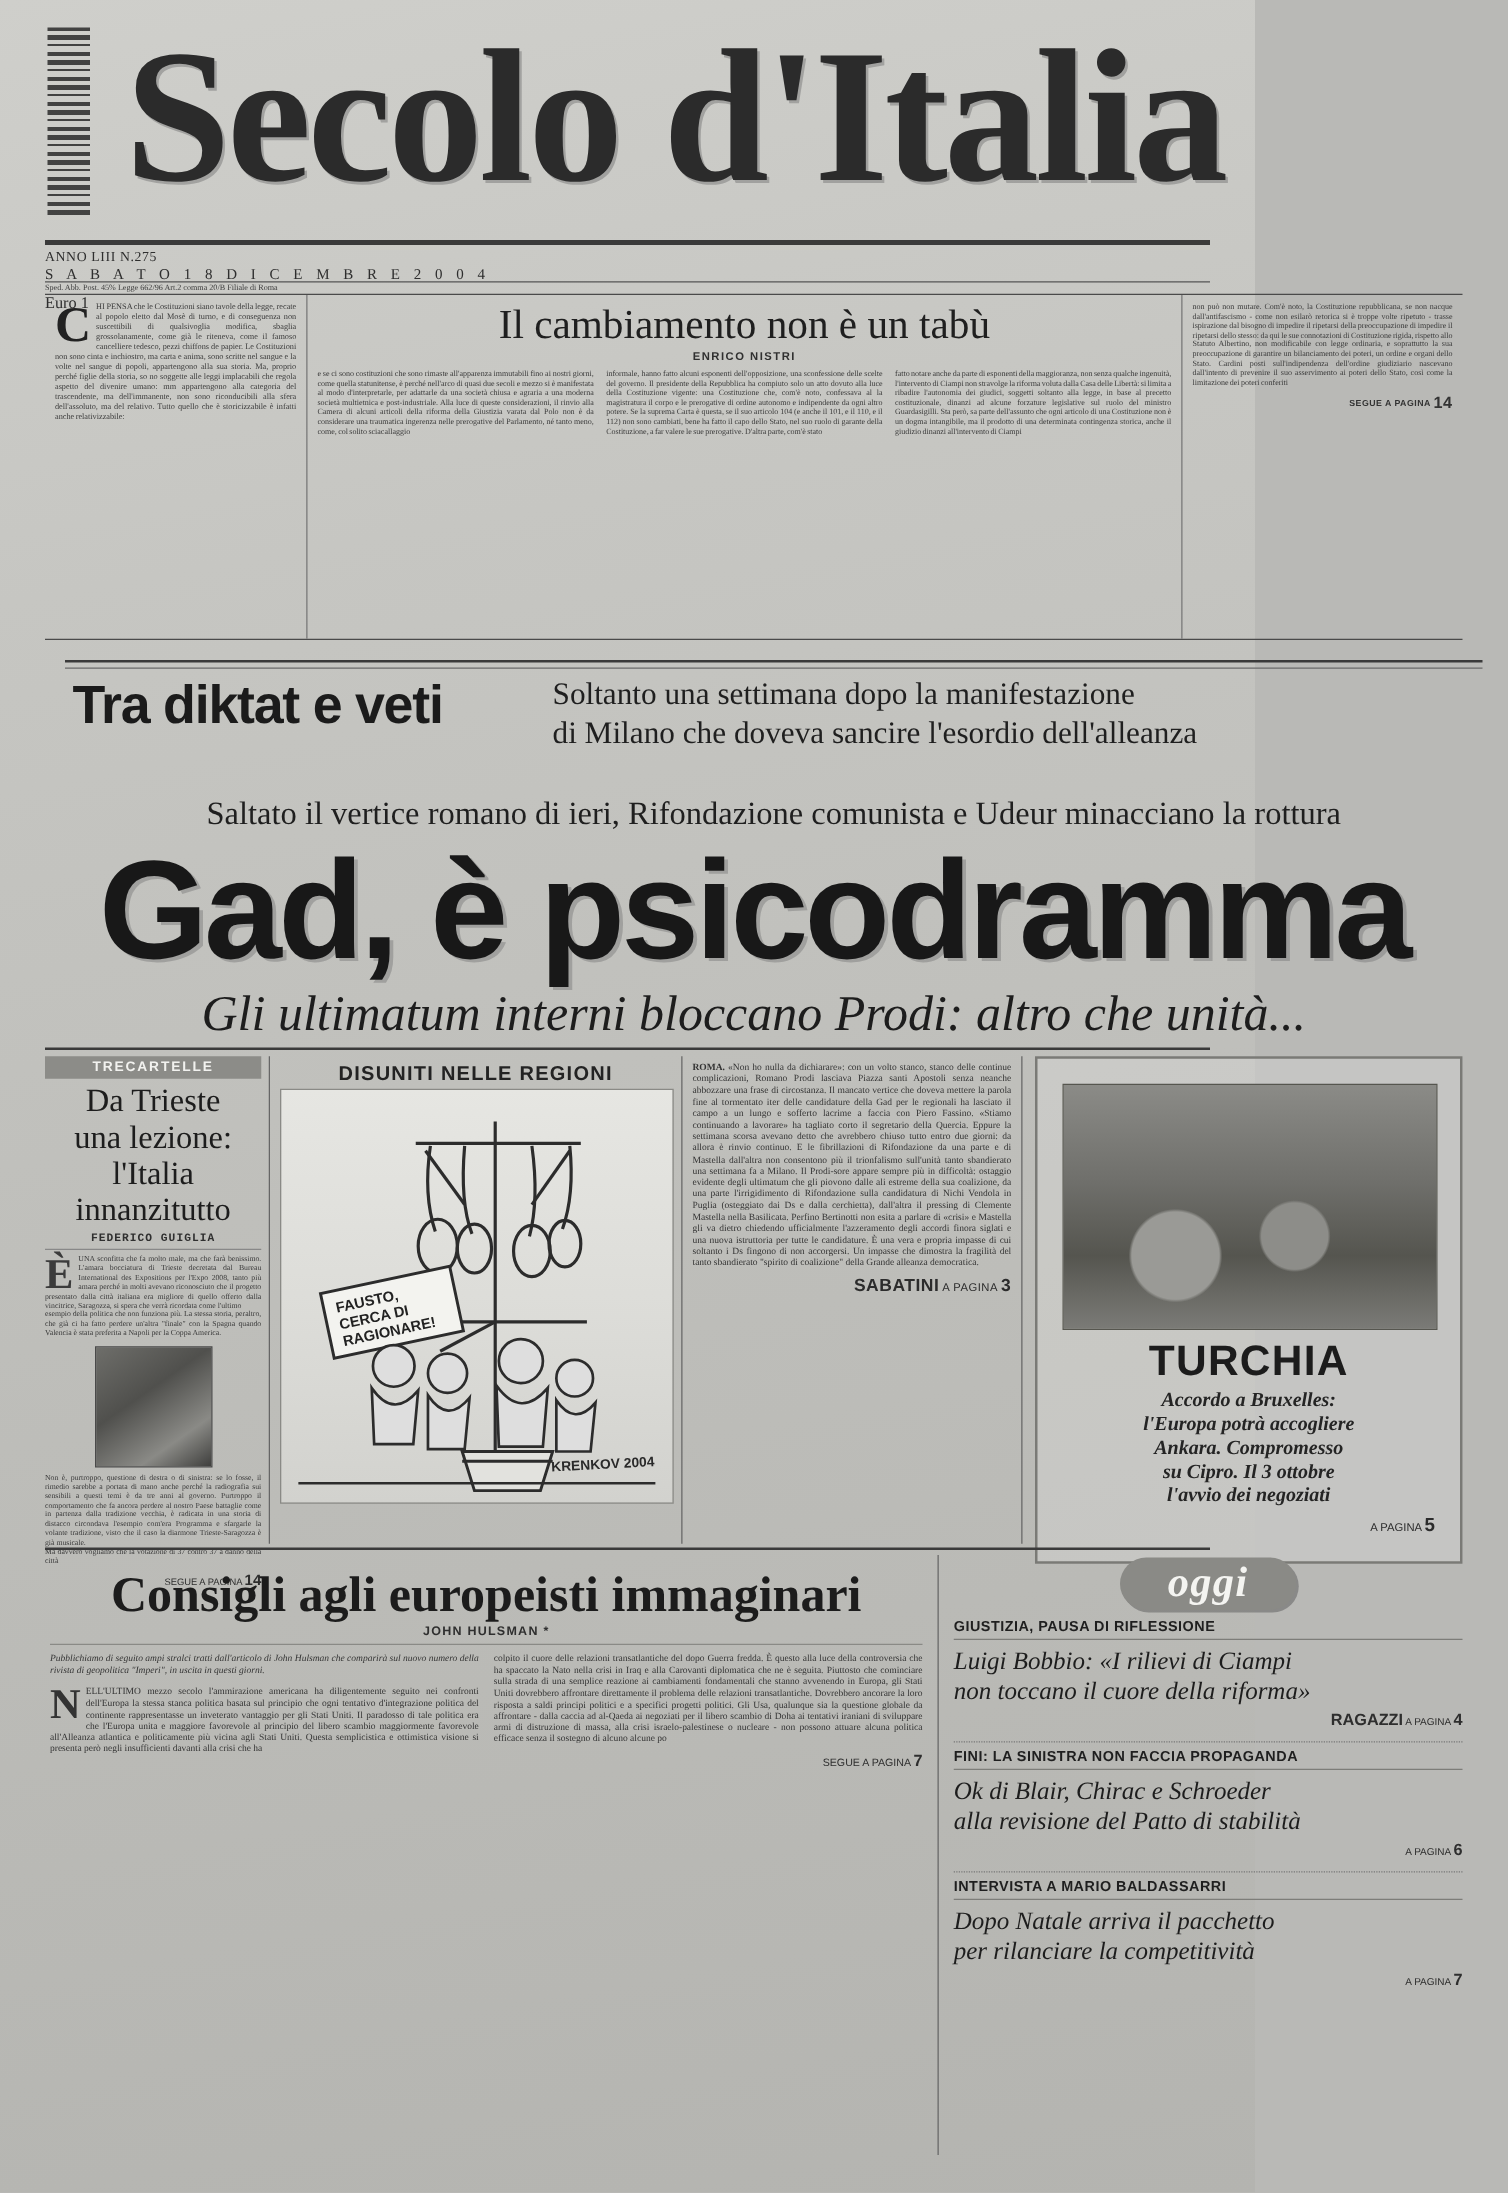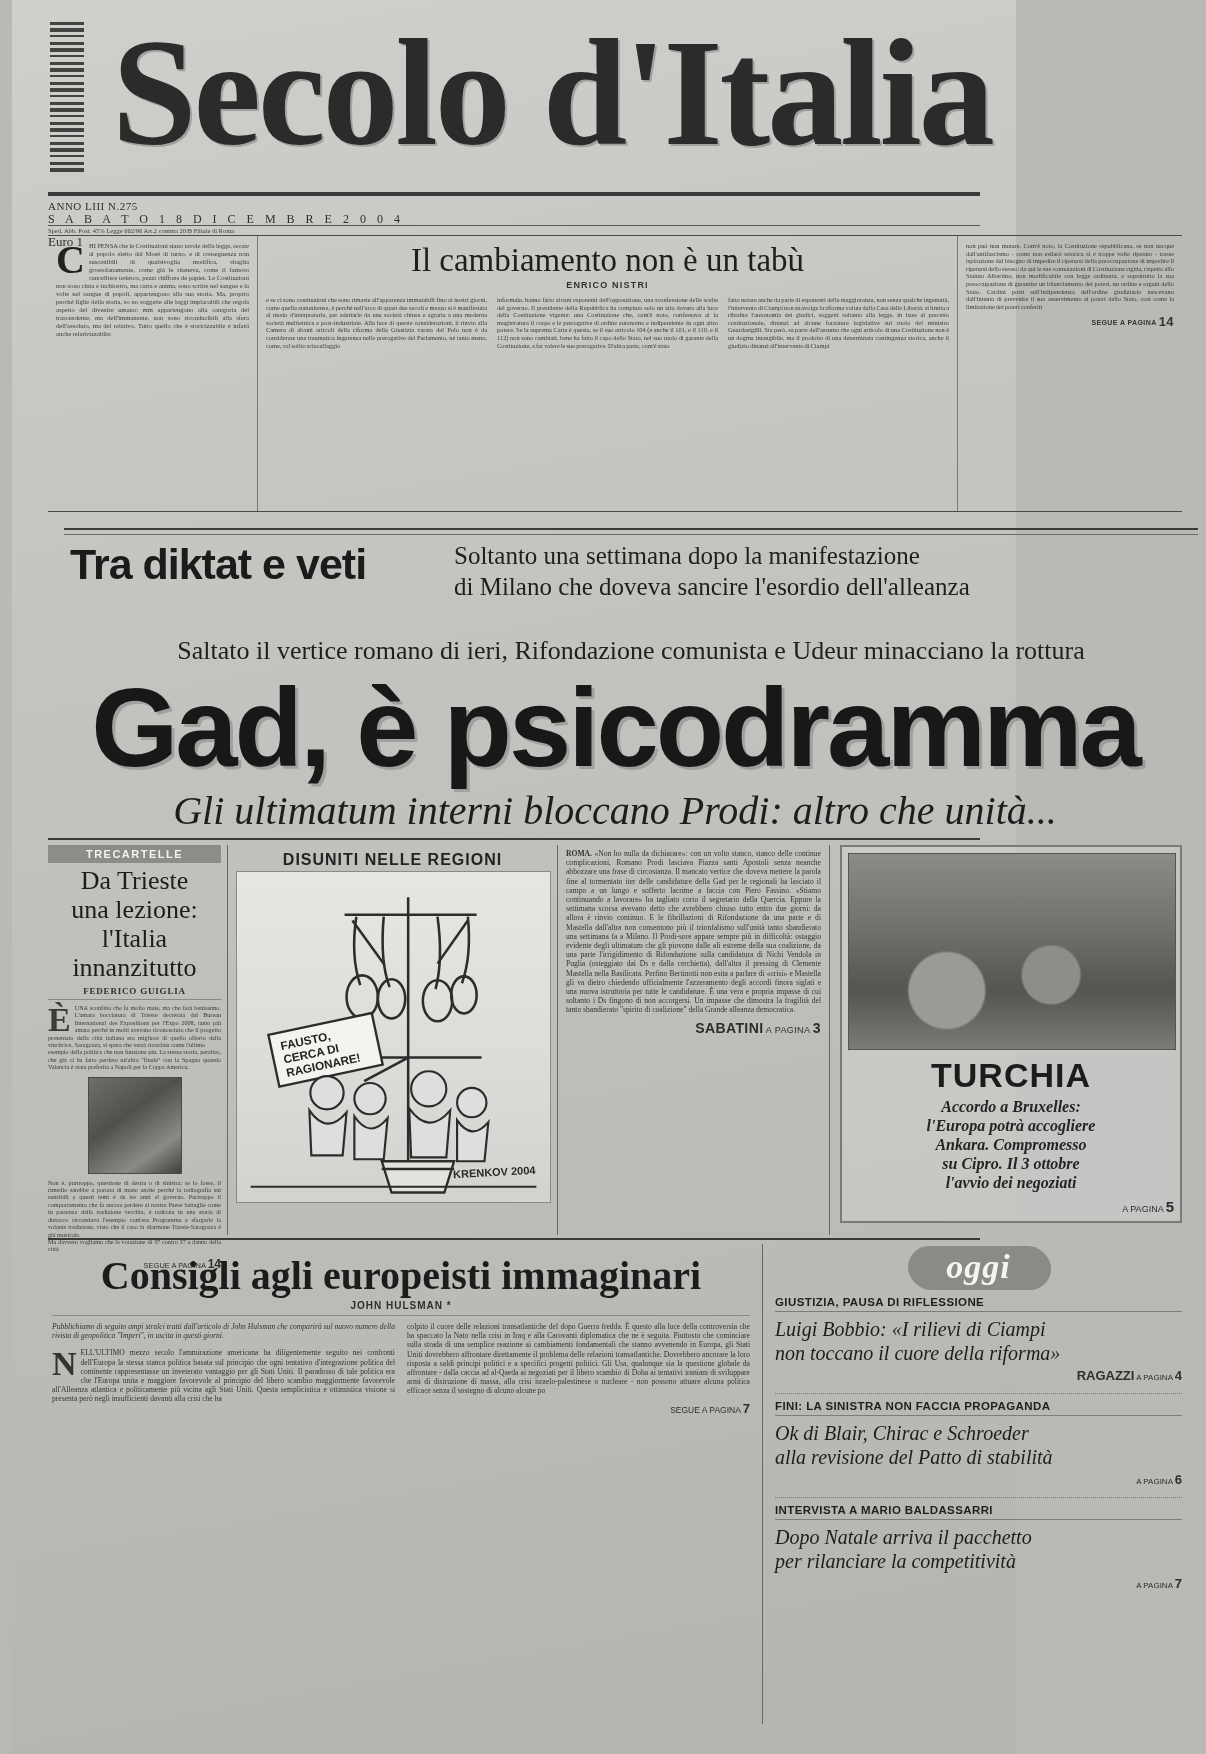--- a/index.html
+++ b/index.html
@@ -7,21 +7,20 @@
     width:1206px;height:1754px;
     background:#b9b9b6;
     font-family:"Liberation Serif", serif;
     color:#1a1a1a;
     overflow:hidden;
   }
   .page{
     position:relative;
     width:1004px;height:1754px;
     background:linear-gradient(170deg,#cfcfcb 0%,#c6c6c2 25%,#bdbdb9 60%,#b4b4b0 100%);
-    margin-left:12px;
   }
   
   .masthead{position:relative;height:190px;}
   .barcode{
     position:absolute;left:38px;top:22px;width:34px;height:150px;
     background:repeating-linear-gradient(180deg,#2a2a2a 0 3px,transparent 3px 6px,
                #2a2a2a 6px 10px,transparent 10px 13px,#2a2a2a 13px 15px,transparent 15px 20px);
     opacity:.85;
   }
   .nameplate{
@@ -125,21 +124,21 @@
   .badge{
     background:#8c8c88;color:#f2f2ef;font-family:"Liberation Sans", sans-serif;
     font-size:11px;font-weight:700;letter-spacing:1.5px;text-align:center;
     padding:3px 0;margin-bottom:3px;
   }
   .col-left h2{
     margin:2px 0 4px 0;font-size:26px;line-height:29px;text-align:center;
     font-weight:400;color:#1d1d1d;
   }
   .byline{
-    font-family:Liberation Serif, serif;font-size:9px;font-weight:700;
+    font-family:Liberation Mono, monospace;font-size:9px;font-weight:700;
     letter-spacing:.8px;text-align:center;color:#2f2f2f;
     border-bottom:1px solid #888;padding-bottom:3px;margin-bottom:4px;
   }
   .photo{
     width:92px;height:95px;margin:6px auto 5px auto;
     background:linear-gradient(145deg,#6e6e6a 0%,#50504d 40%,#8a8a86 75%,#3f3f3d 100%);
     border:1px solid #4a4a4a;
   }
   .col-cartoon{
     width:330px;border-right:1px solid #666;padding:0 8px;box-sizing:border-box;
@@ -159,21 +158,21 @@
     color:#2a2a2a;transform:rotate(-3deg);
   }
   .col-story{width:272px;border-right:1px solid #666;padding:4px 8px;box-sizing:border-box;}
   .story-ref{
     font-family:"Liberation Sans", sans-serif;font-size:9px;text-align:right;
     margin-top:5px;letter-spacing:.4px;color:#2c2c2c;
   }
   .story-ref b{font-size:14px;}
   .col-turchia{width:auto;flex:1;padding-left:10px;box-sizing:border-box;}
   .turchia-box{
-    border:2px solid #7a7a76;padding:6px;background:rgba(255,255,255,.18);
+    border:2px solid #7a7a76;padding:20px;background:rgba(255,255,255,.18);
   }
   .turchia-photo{
     width:100%;height:195px;
     background:
       radial-gradient(circle at 30% 70%, #9a9a96 0 14%, transparent 15%),
       radial-gradient(circle at 62% 62%, #8d8d89 0 12%, transparent 13%),
       linear-gradient(180deg,#8b8b87 0%,#6f6f6b 40%,#55554f 70%,#7b7b77 100%);
     border:1px solid #56564f;
   }
   .turchia-title{

